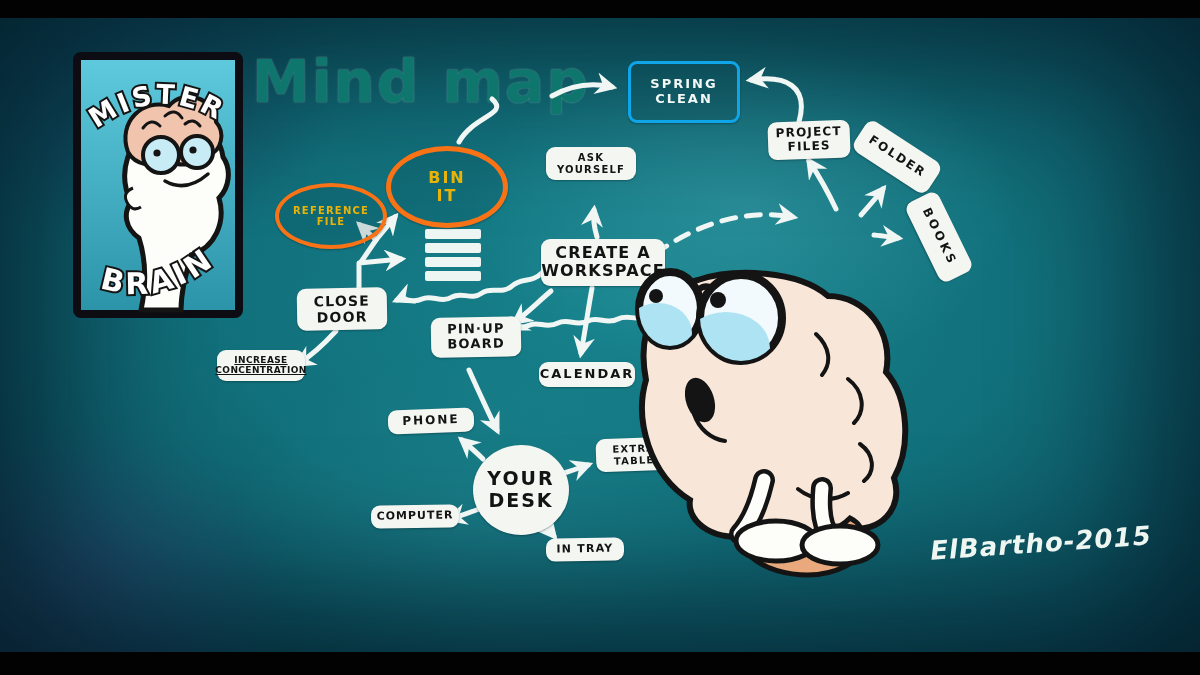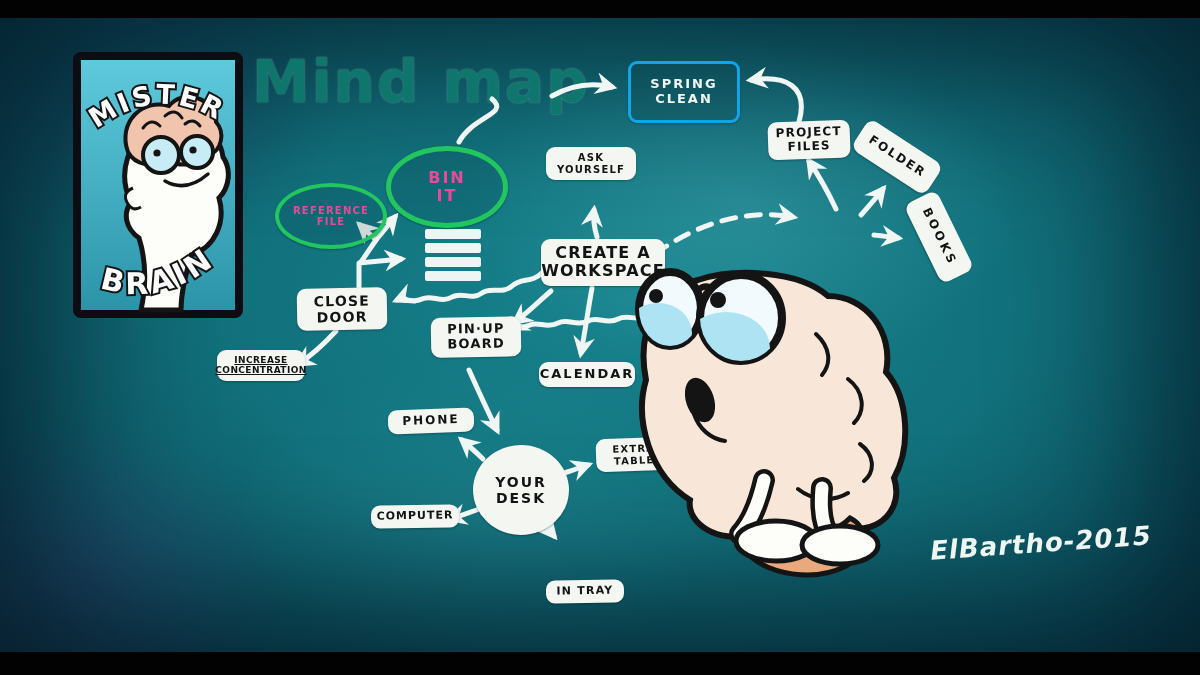--- a/index.html
+++ b/index.html
@@ -21,41 +21,41 @@
   #title{position:absolute;left:252px;top:48px;color:#0f766e;font-size:58px;font-weight:600;
          letter-spacing:2px;text-shadow:0 0 2px rgba(255,255,255,.35);}
   #signature{position:absolute;left:930px;top:528px;color:#eef6f2;font-size:26px;font-style:italic;
          font-weight:600;transform:rotate(-4deg);letter-spacing:1px;}
 
   .node{position:absolute;background:#f3f6f1;color:#131313;border-radius:9px;
         font-weight:700;text-align:center;white-space:pre-line;line-height:1.15;
         display:flex;align-items:center;justify-content:center;
         padding:5px 8px;letter-spacing:1.2px;box-shadow:0 1px 2px rgba(0,20,25,.35);}
   .outlined{background:rgba(8,55,66,.20);border:3px solid #0ea5e9;color:#f1f8f6;}
-  .ellipse{background:rgba(8,55,66,.15);border:5px solid #22c55e;color:#ec4899;border-radius:50%;}
+  .ellipse{background:rgba(8,55,66,.15);border:5px solid #f97316;color:#eab308;border-radius:50%;}
   .circle{border-radius:50%;}
 
   .n-spring{left:628px;top:61px;width:90px;height:46px;font-size:13px;letter-spacing:2px;}
   .n-project{left:768px;top:121px;width:66px;font-size:12px;transform:rotate(-2deg);}
   .n-folder{left:853px;top:139px;width:72px;height:26px;font-size:12px;letter-spacing:2px;transform:rotate(33deg);}
   .n-books{left:895px;top:219px;width:72px;height:26px;font-size:12px;letter-spacing:3px;transform:rotate(64deg);}
   .n-supplies{left:813px;top:207px;width:60px;height:60px;font-size:11px;}
   .n-bin{left:386px;top:146px;width:96px;height:62px;font-size:16px;letter-spacing:2px;}
   .n-reference{left:275px;top:183px;width:88px;height:48px;font-size:10px;border-width:4px;}
   .n-ask{left:546px;top:147px;width:74px;font-size:10px;}
   .n-create{left:541px;top:239px;width:108px;font-size:16px;}
   .n-close{left:297px;top:288px;width:74px;font-size:14px;transform:rotate(-1deg);}
   .n-increase{left:217px;top:350px;width:72px;font-size:9px;letter-spacing:.4px;text-decoration:underline;}
   .n-pinup{left:431px;top:317px;width:74px;font-size:13px;transform:rotate(-1deg);}
   .n-calendar{left:539px;top:362px;width:80px;font-size:13px;letter-spacing:2px;}
   .n-phone{left:388px;top:409px;width:70px;font-size:12px;letter-spacing:2px;transform:rotate(-2deg);}
-  .n-desk{left:473px;top:445px;width:80px;height:80px;font-size:14px;letter-spacing:2px;}
+  .n-desk{left:473px;top:445px;width:80px;height:80px;font-size:19px;letter-spacing:2px;}
   .n-extra{left:596px;top:438px;width:60px;font-size:10px;transform:rotate(-2deg);}
   .n-computer{left:371px;top:505px;width:72px;font-size:11px;letter-spacing:1px;transform:rotate(-1deg);}
-  .n-intray{left:546px;top:538px;width:62px;font-size:11px;transform:rotate(-1deg);margin-top:42px;}
+  .n-intray{left:546px;top:538px;width:62px;font-size:11px;transform:rotate(-1deg);}
 
   #bars{position:absolute;left:425px;top:229px;width:56px;}
   #bars .b{height:10px;background:#eef6f3;border-radius:2px;margin-bottom:4px;}
 
   svg{position:absolute;overflow:visible;}
   #arrows{left:0;top:0;}
   .ar{stroke:#f0f6f4;stroke-width:5;fill:none;stroke-linecap:round;stroke-linejoin:round;}
 </style>
 </head>
 <body>

